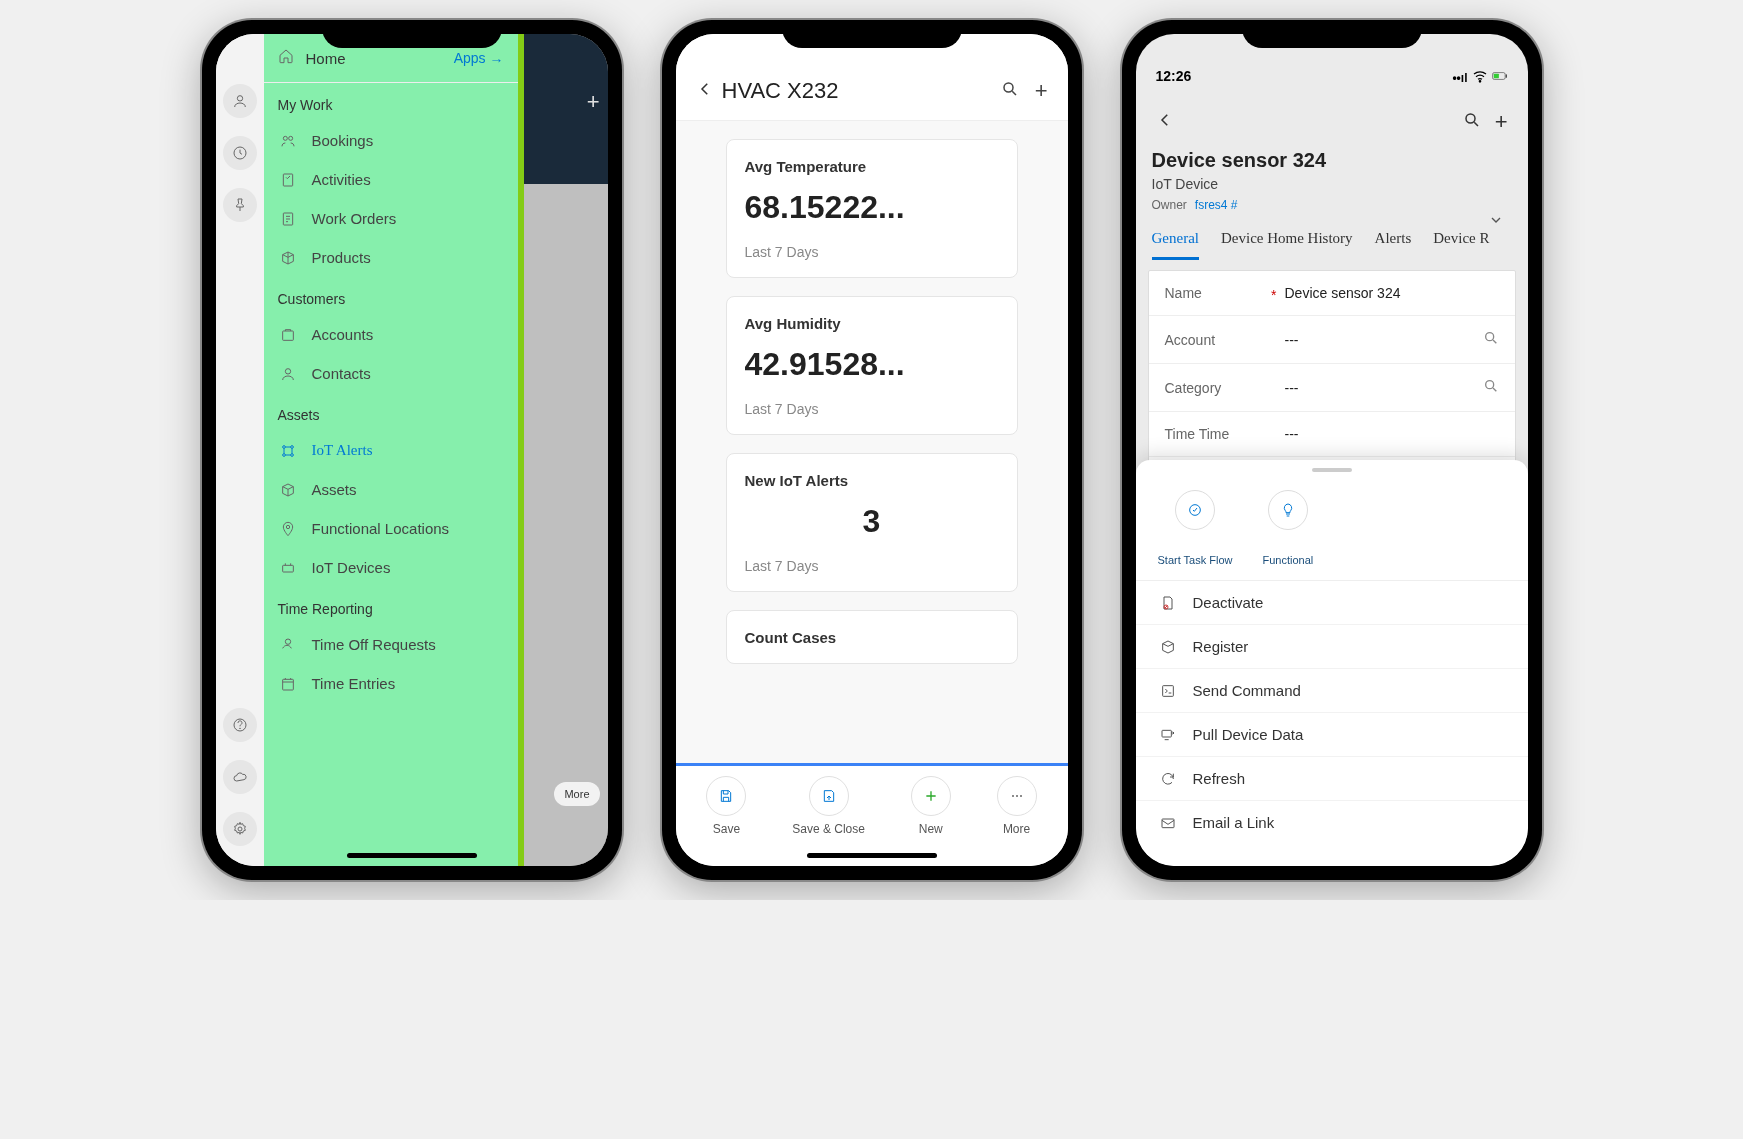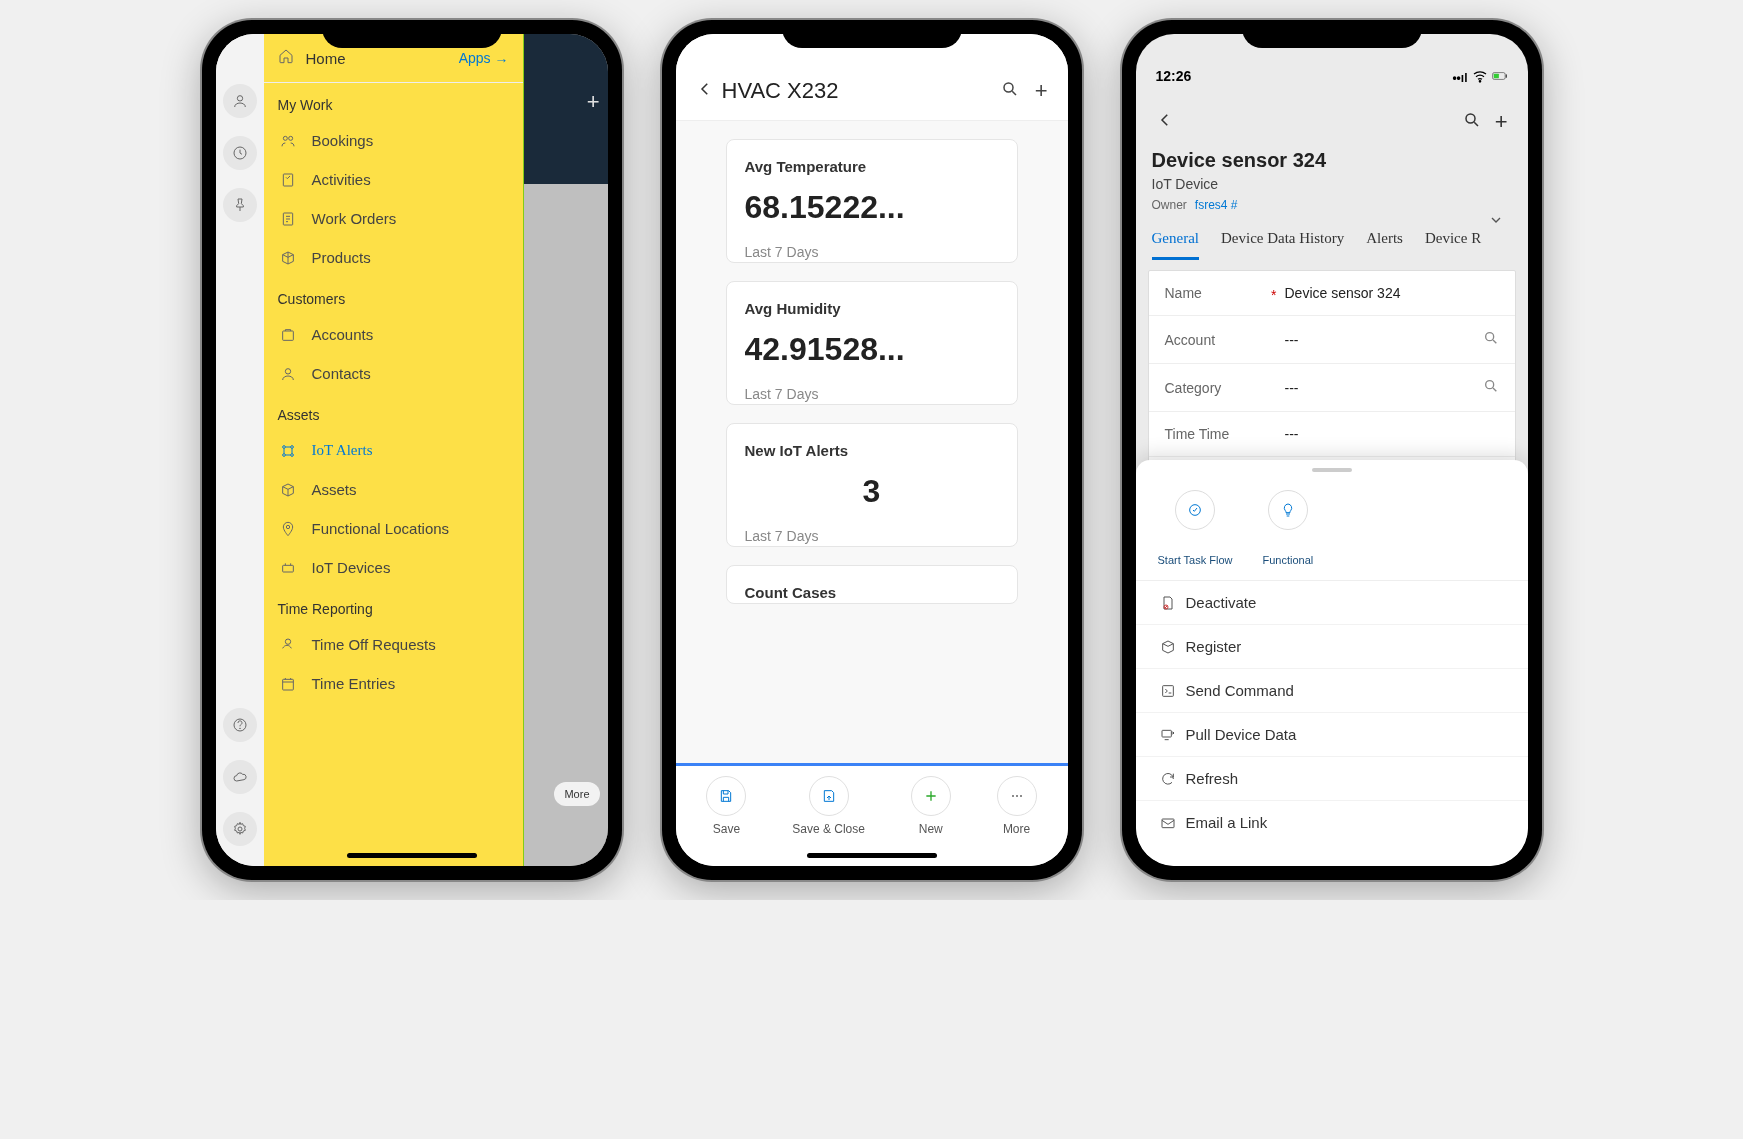--- a/index.html
+++ b/index.html
@@ -53,21 +53,21 @@
 .rail-btn {
   width: 34px; height: 34px; border-radius: 50%;
   background: #e6e6e6; display: flex; align-items: center; justify-content: center;
   color: #666; cursor: pointer;
 }
 .rail-spacer { flex: 1; }
 .p1-main {
   flex: 1; display: flex; position: relative;
 }
 .p1-panel {
-  width: 260px; background: #fde047; border-right: 1px solid #84cc16;
+  width: 260px; background: #86efac; border-right: 6px solid #84cc16;
   overflow-y: auto;
 }
 .p1-dark {
   flex: 1; background: rgba(0,0,0,.5); position: relative;
 }
 .p1-dark-top { height: 150px; background: #1a2a3a; }
 .p1-dark-body { background: #bfbfbf; height: calc(100% - 150px); }
 .p1-add {
   position: absolute; top: 55px; right: 8px;
   color: #e0e0e0; font-size: 22px; font-weight: 300;
@@ -101,21 +101,21 @@
   padding: 40px 12px 12px; background: #fff;
   display: flex; align-items: center; border-bottom: 1px solid #eee;
 }
 .p2-back { padding: 4px 8px; color: #333; cursor: pointer; }
 .p2-title { flex: 1; text-align: left; font-size: 22px; color: #222; }
 .p2-search { padding: 4px 8px; color: #444; cursor: pointer; }
 .p2-add { padding: 4px 8px; color: #444; font-size: 22px; font-weight: 300; cursor: pointer; }
 .p2-body { flex: 1; overflow-y: auto; padding: 18px 50px; }
 .stat-card {
   background: #fff; border: 1px solid #e5e5e5; border-radius: 8px;
-  padding: 18px 18px 2px; margin-bottom: 18px;
+  padding: 18px 18px 17px; margin-bottom: 18px;
 }
 .stat-label { font-size: 15px; font-weight: 600; color: #333; }
 .stat-value { font-size: 32px; font-weight: 700; color: #222; margin: 14px 0 18px; white-space: nowrap; overflow: hidden; }
 .stat-value.center { text-align: center; }
 .stat-period { font-size: 14px; color: #888; }
 .p2-toolbar {
   background: #fff; border-top: 3px solid #3b82f6;
   display: flex; justify-content: space-around; padding: 10px 8px 30px;
 }
 .tb-btn { display: flex; flex-direction: column; align-items: center; gap: 6px; cursor: pointer; }
@@ -179,21 +179,21 @@
   border-bottom: 1px solid #eee;
 }
 .p3-qbtn { display: flex; flex-direction: column; align-items: center; gap: 24px; cursor: pointer; }
 .p3-qicon {
   width: 40px; height: 40px; border-radius: 50%; border: 1px solid #ddd;
   display: flex; align-items: center; justify-content: center; color: #0078d4;
 }
 .p3-qlabel { font-size: 11px; color: #1a4d7a; }
 .p3-action {
   display: flex; align-items: center; padding: 13px 22px;
-  font-size: 15px; color: #333; cursor: pointer; gap: 8px;
+  font-size: 15px; color: #333; cursor: pointer; gap: 15px;
   border-bottom: 1px solid #f2f2f2;
 }
 .p3-action:last-child { border-bottom: none; }
 .p3-aicon { width: 20px; display: flex; justify-content: center; color: #555; }
 
 svg { width: 16px; height: 16px; }
 .ico18 svg { width: 18px; height: 18px; }
 </style>
 </head>
 <body>
@@ -489,21 +489,21 @@
         <div class="p3-owner">
           <span>Owner</span>
           <a>fsres4 #</a>
         </div>
         <span class="p3-chev"><svg viewBox="0 0 24 24" fill="none" stroke="currentColor" stroke-width="2">
               <path d="M6 9l6 6 6-6"></path>
             </svg></span>
       </div>
       <div class="p3-tabs">
         <div class="p3-tab active">General</div>
-        <div class="p3-tab">Device Data History</div>
+        <div class="p3-tab">Device Home History</div>
         <div class="p3-tab">Alerts</div>
         <div class="p3-tab">Device R</div>
       </div>
       <div class="p3-form">
         <div class="p3-row">
           <div class="p3-flabel"><span>Name</span><span class="p3-req">*</span></div>
           <div class="p3-fvalue">Device sensor 324</div>
         </div>
         <div class="p3-row">
           <div class="p3-flabel">Account</div>

